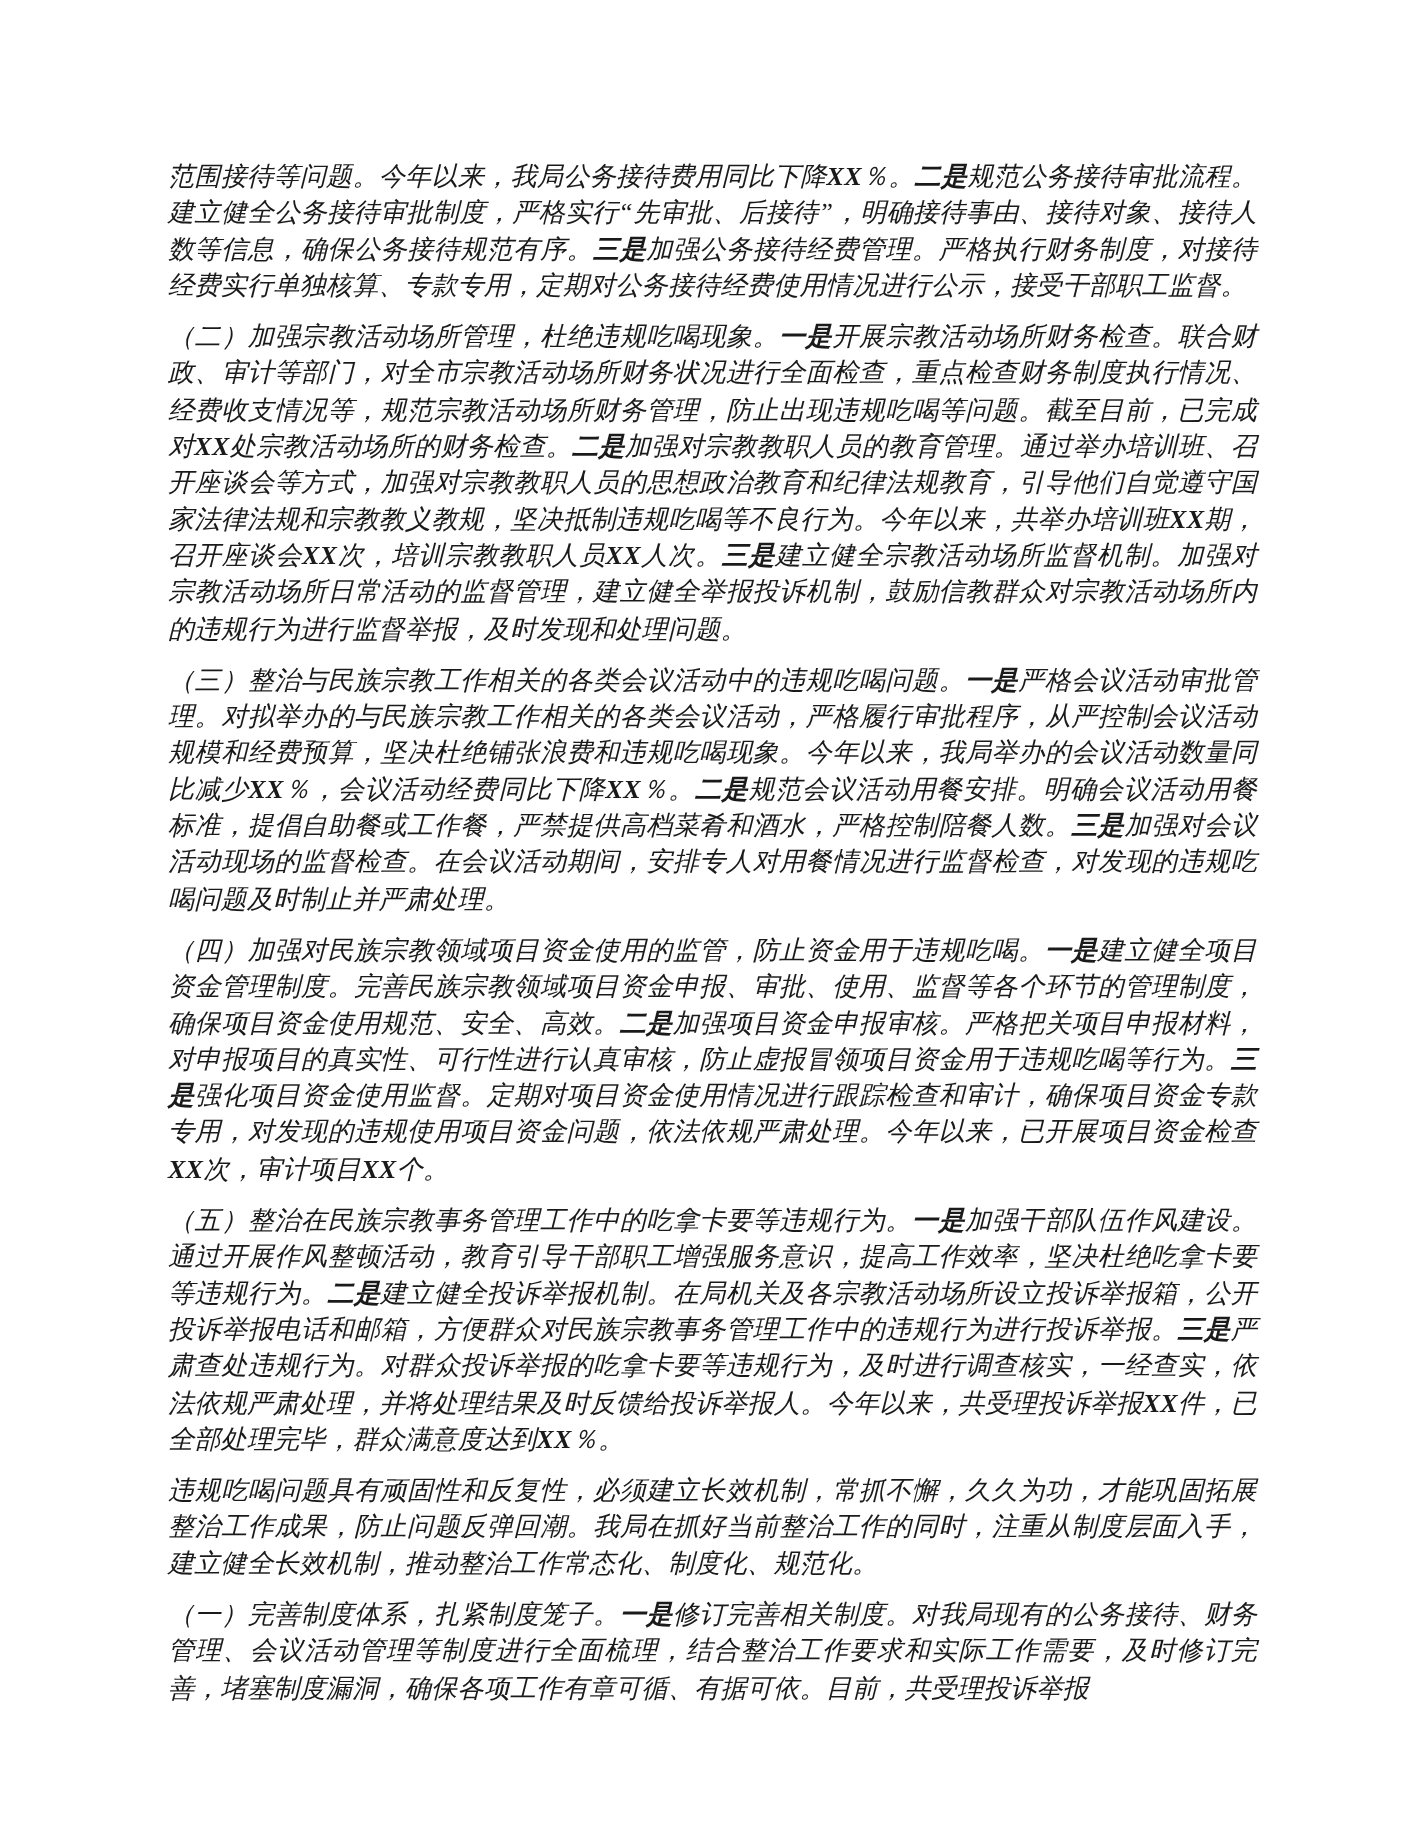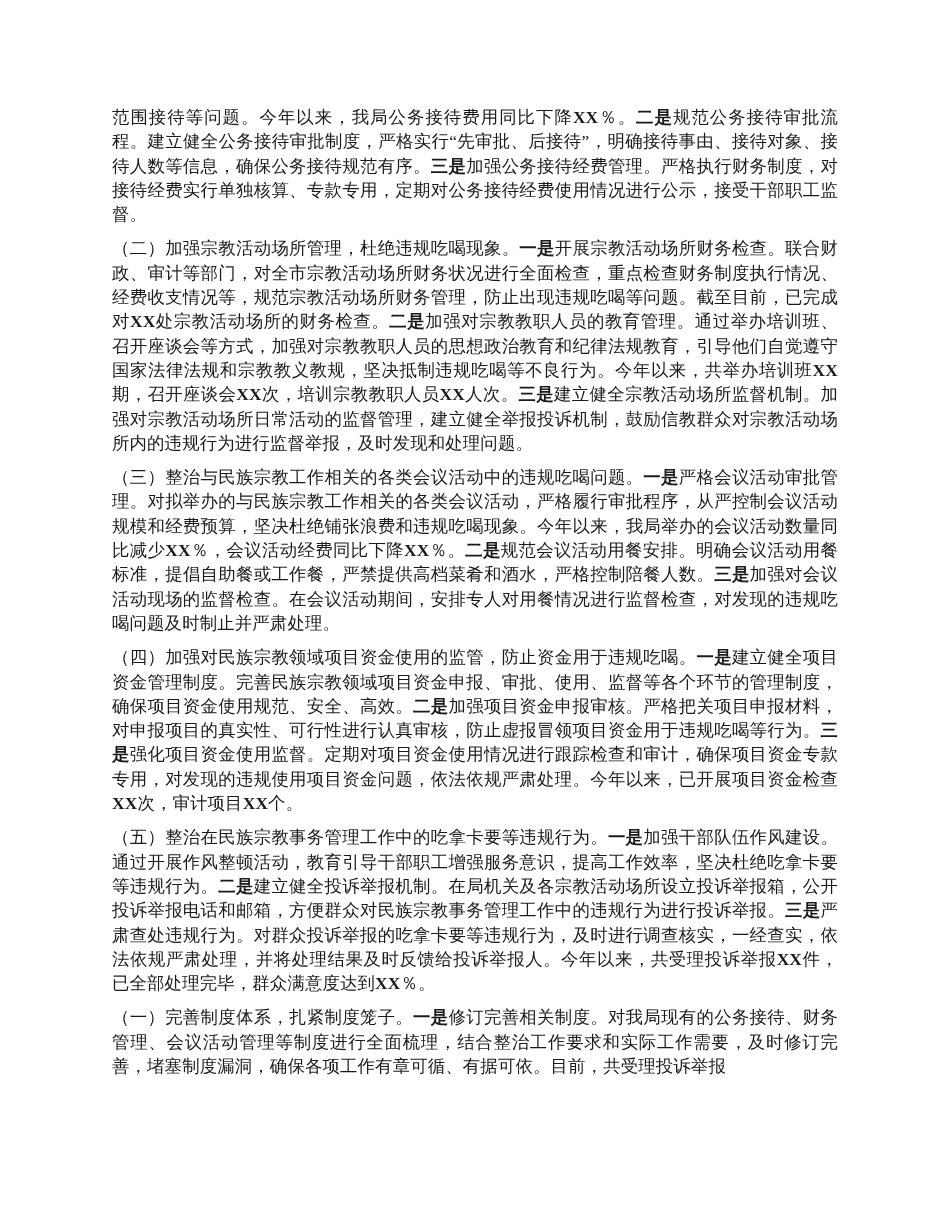--- a/index.html
+++ b/index.html
@@ -14,20 +14,21 @@
     color: #1a1a1a;
     overflow: hidden;
   }
   .page {
     position: relative;
     width: 950px;
     height: 1230px;
     background: #ffffff;
     box-sizing: border-box;
     padding: 105px 113px 0 112px;
+    font-style: italic;
   }
   .doc-body {
     width: 726px;
   }
   p.para {
     margin: 0 0 10px 0;
     font-size: 17.4px;
     line-height: 24.3px;
     text-align: justify;
     text-justify: inter-ideograph;
@@ -50,15 +51,16 @@
 </head>
 <body>
 
 <div class="page">
   <div class="doc-body" id="doc-body">
       <p class="para"><span>范围接待等问题。今年以来，我局公务接待费用同比下降</span><b class="em">XX</b><span>％。</span><b class="em">二是</b><span>规范公务接待审批流程。建立健全公务接待审批制度，严格实行“先审批、后接待”，明确接待事由、接待对象、接待人数等信息，确保公务接待规范有序。</span><b class="em">三是</b><span>加强公务接待经费管理。严格执行财务制度，对接待经费实行单独核算、专款专用，定期对公务接待经费使用情况进行公示，接受干部职工监督。</span></p>
       <p class="para"><span>（二）加强宗教活动场所管理，杜绝违规吃喝现象。</span><b class="em">一是</b><span>开展宗教活动场所财务检查。联合财政、审计等部门，对全市宗教活动场所财务状况进行全面检查，重点检查财务制度执行情况、经费收支情况等，规范宗教活动场所财务管理，防止出现违规吃喝等问题。截至目前，已完成对</span><b class="em">XX</b><span>处宗教活动场所的财务检查。</span><b class="em">二是</b><span>加强对宗教教职人员的教育管理。通过举办培训班、召开座谈会等方式，加强对宗教教职人员的思想政治教育和纪律法规教育，引导他们自觉遵守国家法律法规和宗教教义教规，坚决抵制违规吃喝等不良行为。今年以来，共举办培训班</span><b class="em">XX</b><span>期，召开座谈会</span><b class="em">XX</b><span>次，培训宗教教职人员</span><b class="em">XX</b><span>人次。</span><b class="em">三是</b><span>建立健全宗教活动场所监督机制。加强对宗教活动场所日常活动的监督管理，建立健全举报投诉机制，鼓励信教群众对宗教活动场所内的违规行为进行监督举报，及时发现和处理问题。</span></p>
       <p class="para"><span>（三）整治与民族宗教工作相关的各类会议活动中的违规吃喝问题。</span><b class="em">一是</b><span>严格会议活动审批管理。对拟举办的与民族宗教工作相关的各类会议活动，严格履行审批程序，从严控制会议活动规模和经费预算，坚决杜绝铺张浪费和违规吃喝现象。今年以来，我局举办的会议活动数量同比减少</span><b class="em">XX</b><span>％，会议活动经费同比下降</span><b class="em">XX</b><span>％。</span><b class="em">二是</b><span>规范会议活动用餐安排。明确会议活动用餐标准，提倡自助餐或工作餐，严禁提供高档菜肴和酒水，严格控制陪餐人数。</span><b class="em">三是</b><span>加强对会议活动现场的监督检查。在会议活动期间，安排专人对用餐情况进行监督检查，对发现的违规吃喝问题及时制止并严肃处理。</span></p>
       <p class="para"><span>（四）加强对民族宗教领域项目资金使用的监管，防止资金用于违规吃喝。</span><b class="em">一是</b><span>建立健全项目资金管理制度。完善民族宗教领域项目资金申报、审批、使用、监督等各个环节的管理制度，确保项目资金使用规范、安全、高效。</span><b class="em">二是</b><span>加强项目资金申报审核。严格把关项目申报材料，对申报项目的真实性、可行性进行认真审核，防止虚报冒领项目资金用于违规吃喝等行为。</span><b class="em">三是</b><span>强化项目资金使用监督。定期对项目资金使用情况进行跟踪检查和审计，确保项目资金专款专用，对发现的违规使用项目资金问题，依法依规严肃处理。今年以来，已开展项目资金检查</span><b class="em">XX</b><span>次，审计项目</span><b class="em">XX</b><span>个。</span></p>
       <p class="para"><span>（五）整治在民族宗教事务管理工作中的吃拿卡要等违规行为。</span><b class="em">一是</b><span>加强干部队伍作风建设。通过开展作风整顿活动，教育引导干部职工增强服务意识，提高工作效率，坚决杜绝吃拿卡要等违规行为。</span><b class="em">二是</b><span>建立健全投诉举报机制。在局机关及各宗教活动场所设立投诉举报箱，公开投诉举报电话和邮箱，方便群众对民族宗教事务管理工作中的违规行为进行投诉举报。</span><b class="em">三是</b><span>严肃查处违规行为。对群众投诉举报的吃拿卡要等违规行为，及时进行调查核实，一经查实，依法依规严肃处理，并将处理结果及时反馈给投诉举报人。今年以来，共受理投诉举报</span><b class="em">XX</b><span>件，已全部处理完毕，群众满意度达到</span><b class="em">XX</b><span>％。</span></p>
+      <p class="para"><span>违规吃喝问题具有顽固性和反复性，必须建立长效机制，常抓不懈，久久为功，才能巩固拓展整治工作成果，防止问题反弹回潮。我局在抓好当前整治工作的同时，注重从制度层面入手，建立健全长效机制，推动整治工作常态化、制度化、规范化。</span></p>
       <p class="para"><span>（一）完善制度体系，扎紧制度笼子。</span><b class="em">一是</b><span>修订完善相关制度。对我局现有的公务接待、财务管理、会议活动管理等制度进行全面梳理，结合整治工作要求和实际工作需要，及时修订完善，堵塞制度漏洞，确保各项工作有章可循、有据可依。目前，共受理投诉举报</span></p>
     </div>
 </div>
 
 </body></html>

